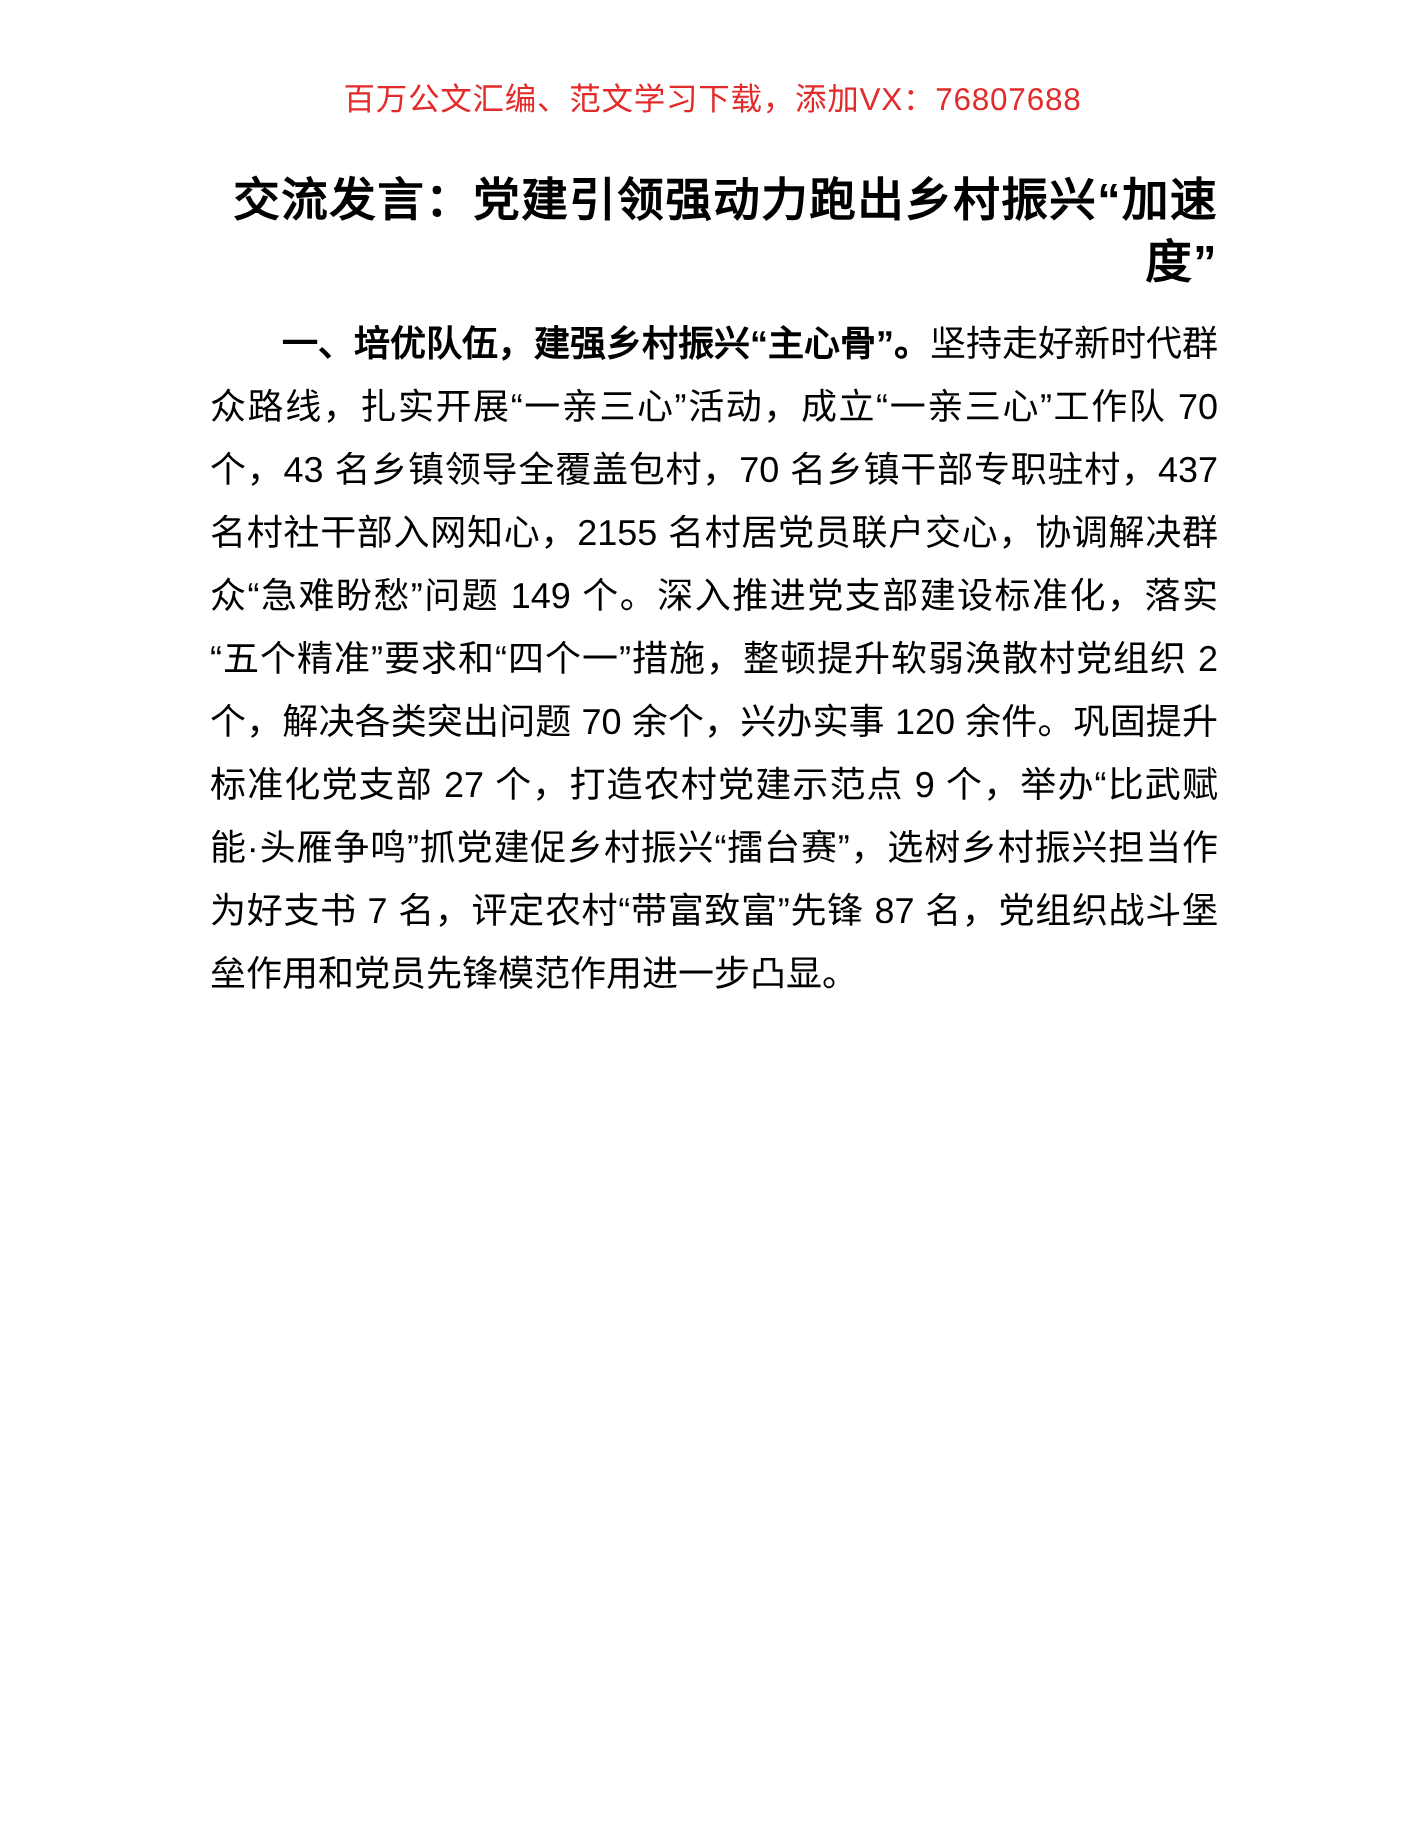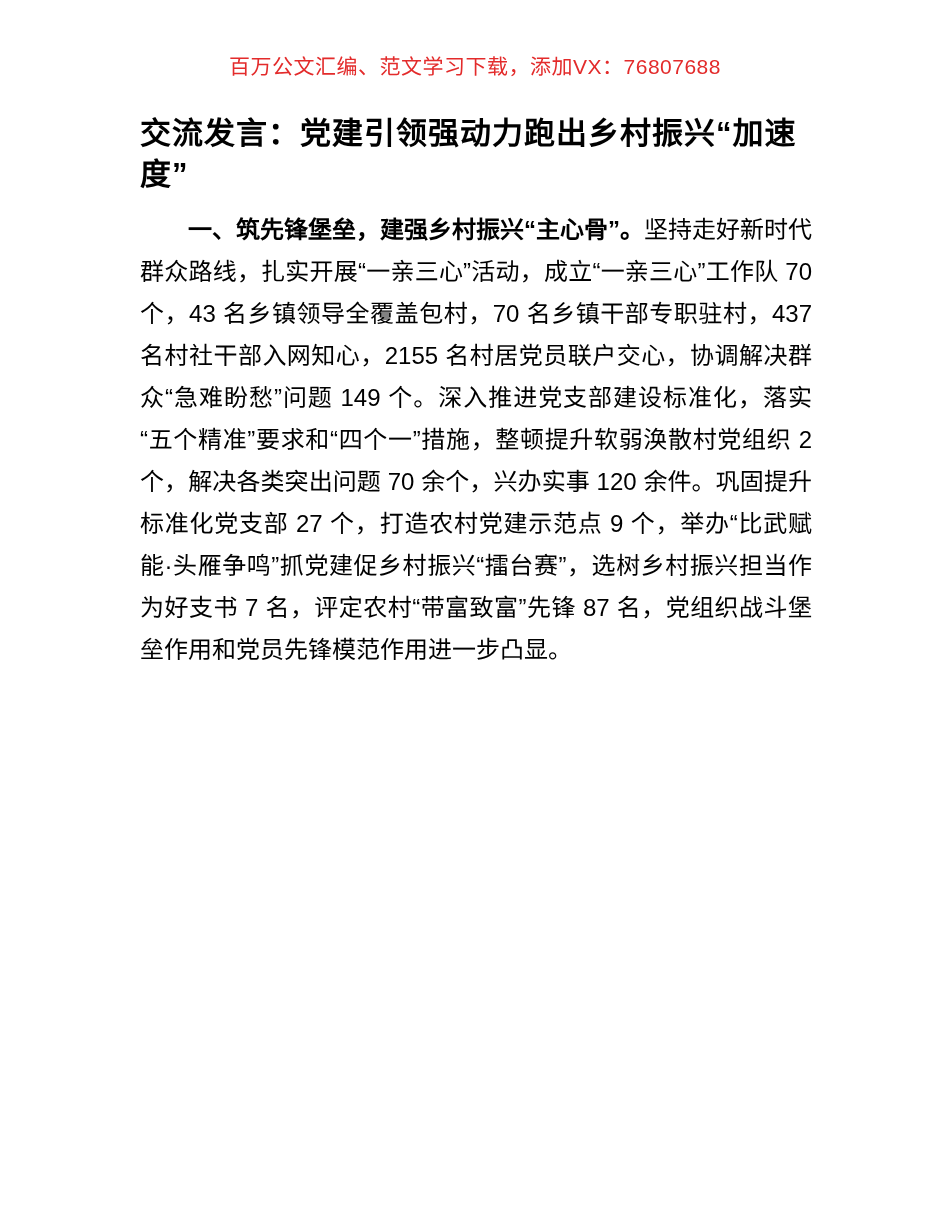--- a/index.html
+++ b/index.html
@@ -24,21 +24,21 @@
   .watermark {
     margin-top: 54px;
     text-align: center;
     color: #e32b2b;
     font-size: 21px;
     line-height: 26px;
     letter-spacing: 0.5px;
   }
   .doc-title {
     margin: 33px 138px 0 140px;
-    text-align: left;
+    text-align: right;
     font-size: 31px;
     line-height: 41px;
     font-weight: bold;
     color: #000000;
     letter-spacing: 1px;
   }
   .doc-body {
     margin: 14px 138px 0 140px;
     font-size: 24px;
     line-height: 42px;
@@ -59,18 +59,18 @@
 
 <div class="page">
 
   <div class="watermark">百万公文汇编、范文学习下载，添加VX：76807688</div>
 
   <h1 class="doc-title">交流发言：党建引领强动力跑出乡村振兴“加速度”</h1>
 
   <div class="doc-body">
 
 
-    <p><span class="lead">一、筑先锋堡垒，建强乡村振兴“主心骨”。</span><span>坚持走好新时代群众路线，扎实开展“一亲三心”活动，成立“一亲三心”工作队 70 个，43 名乡镇领导全覆盖包村，70 名乡镇干部专职驻村，437 名村社干部入网知心，2155 名村居党员联户交心，协调解决群众“急难盼愁”问题 149 个。深入推进党支部建设标准化，落实“五个精准”要求和“四个一”措施，整顿提升软弱涣散村党组织 2 个，解决各类突出问题 70 余个，兴办实事 120 余件。巩固提升标准化党支部 27 个，打造农村党建示范点 9 个，举办“比武赋能·头雁争鸣”抓党建促乡村振兴“擂台赛”，选树乡村振兴担当作为好支书 7 名，评定农村“带富致富”先锋 87 名，党组织战斗堡垒作用和党员先锋模范作用进一步凸显。</span></p>
+    <p><span class="lead">一、培优队伍，建强乡村振兴“主心骨”。</span><span>坚持走好新时代群众路线，扎实开展“一亲三心”活动，成立“一亲三心”工作队 70 个，43 名乡镇领导全覆盖包村，70 名乡镇干部专职驻村，437 名村社干部入网知心，2155 名村居党员联户交心，协调解决群众“急难盼愁”问题 149 个。深入推进党支部建设标准化，落实“五个精准”要求和“四个一”措施，整顿提升软弱涣散村党组织 2 个，解决各类突出问题 70 余个，兴办实事 120 余件。巩固提升标准化党支部 27 个，打造农村党建示范点 9 个，举办“比武赋能·头雁争鸣”抓党建促乡村振兴“擂台赛”，选树乡村振兴担当作为好支书 7 名，评定农村“带富致富”先锋 87 名，党组织战斗堡垒作用和党员先锋模范作用进一步凸显。</span></p>
 
 
   </div>
 
 </div>
 
 </body></html>

